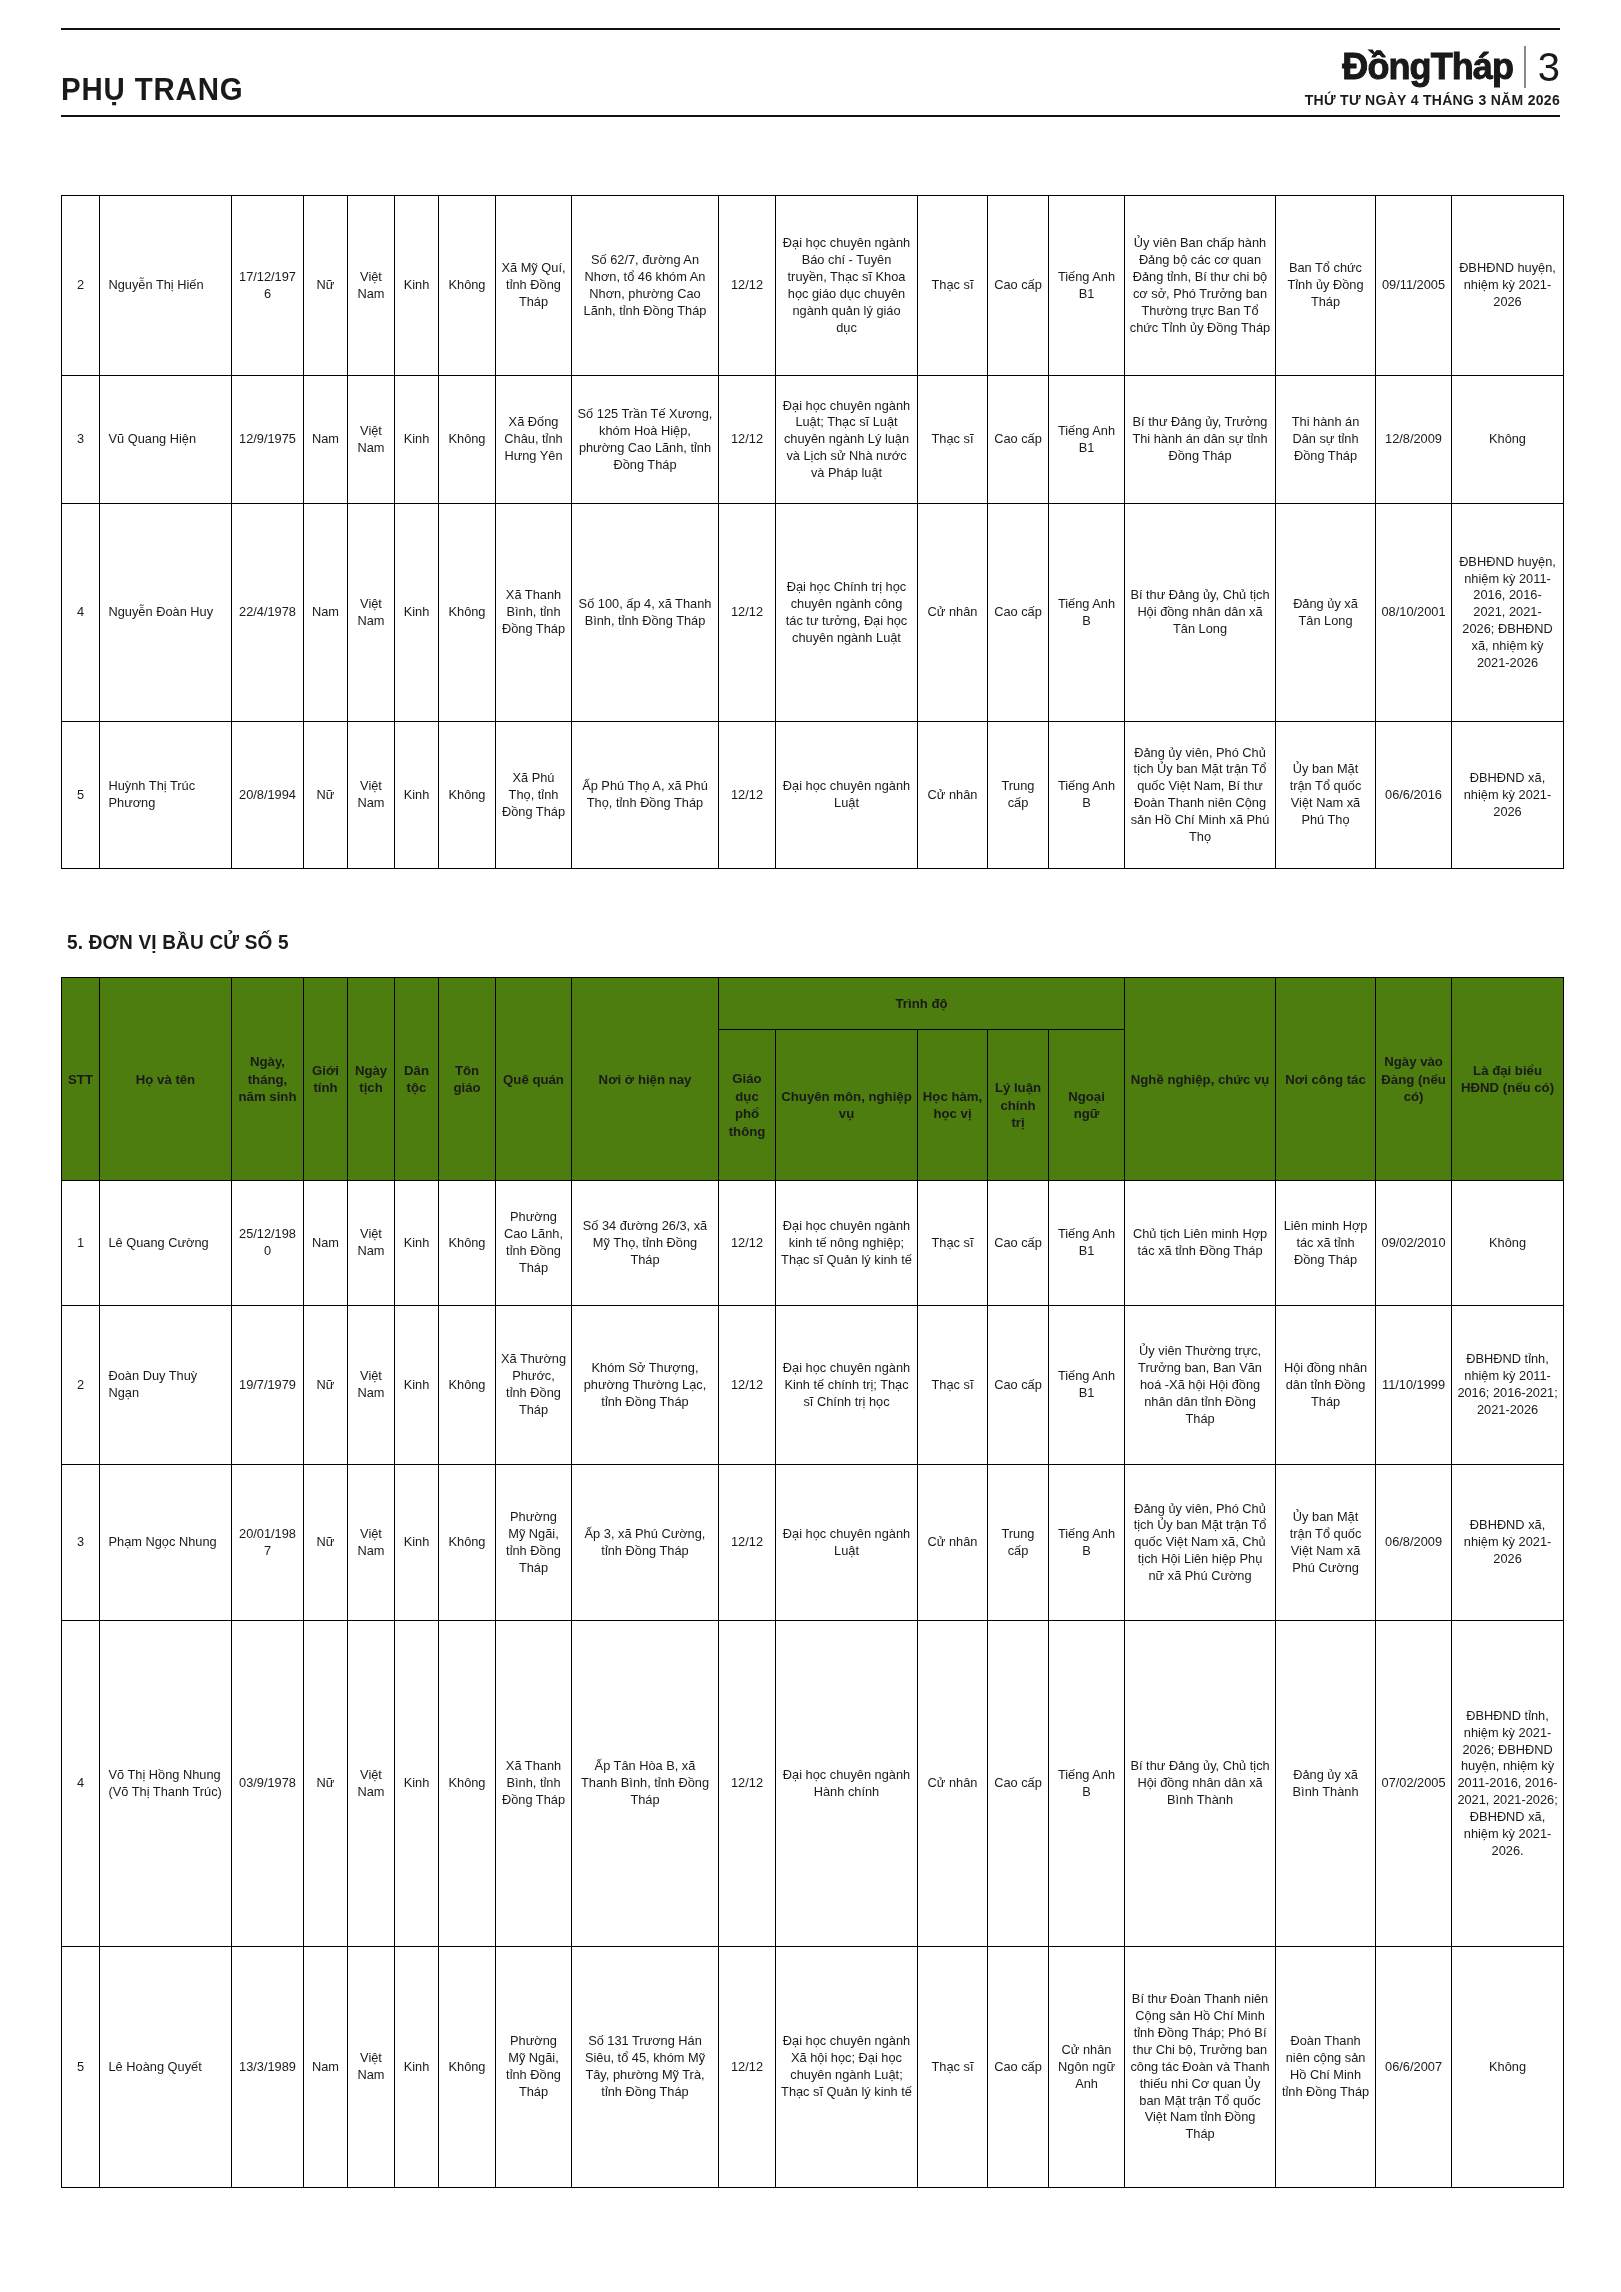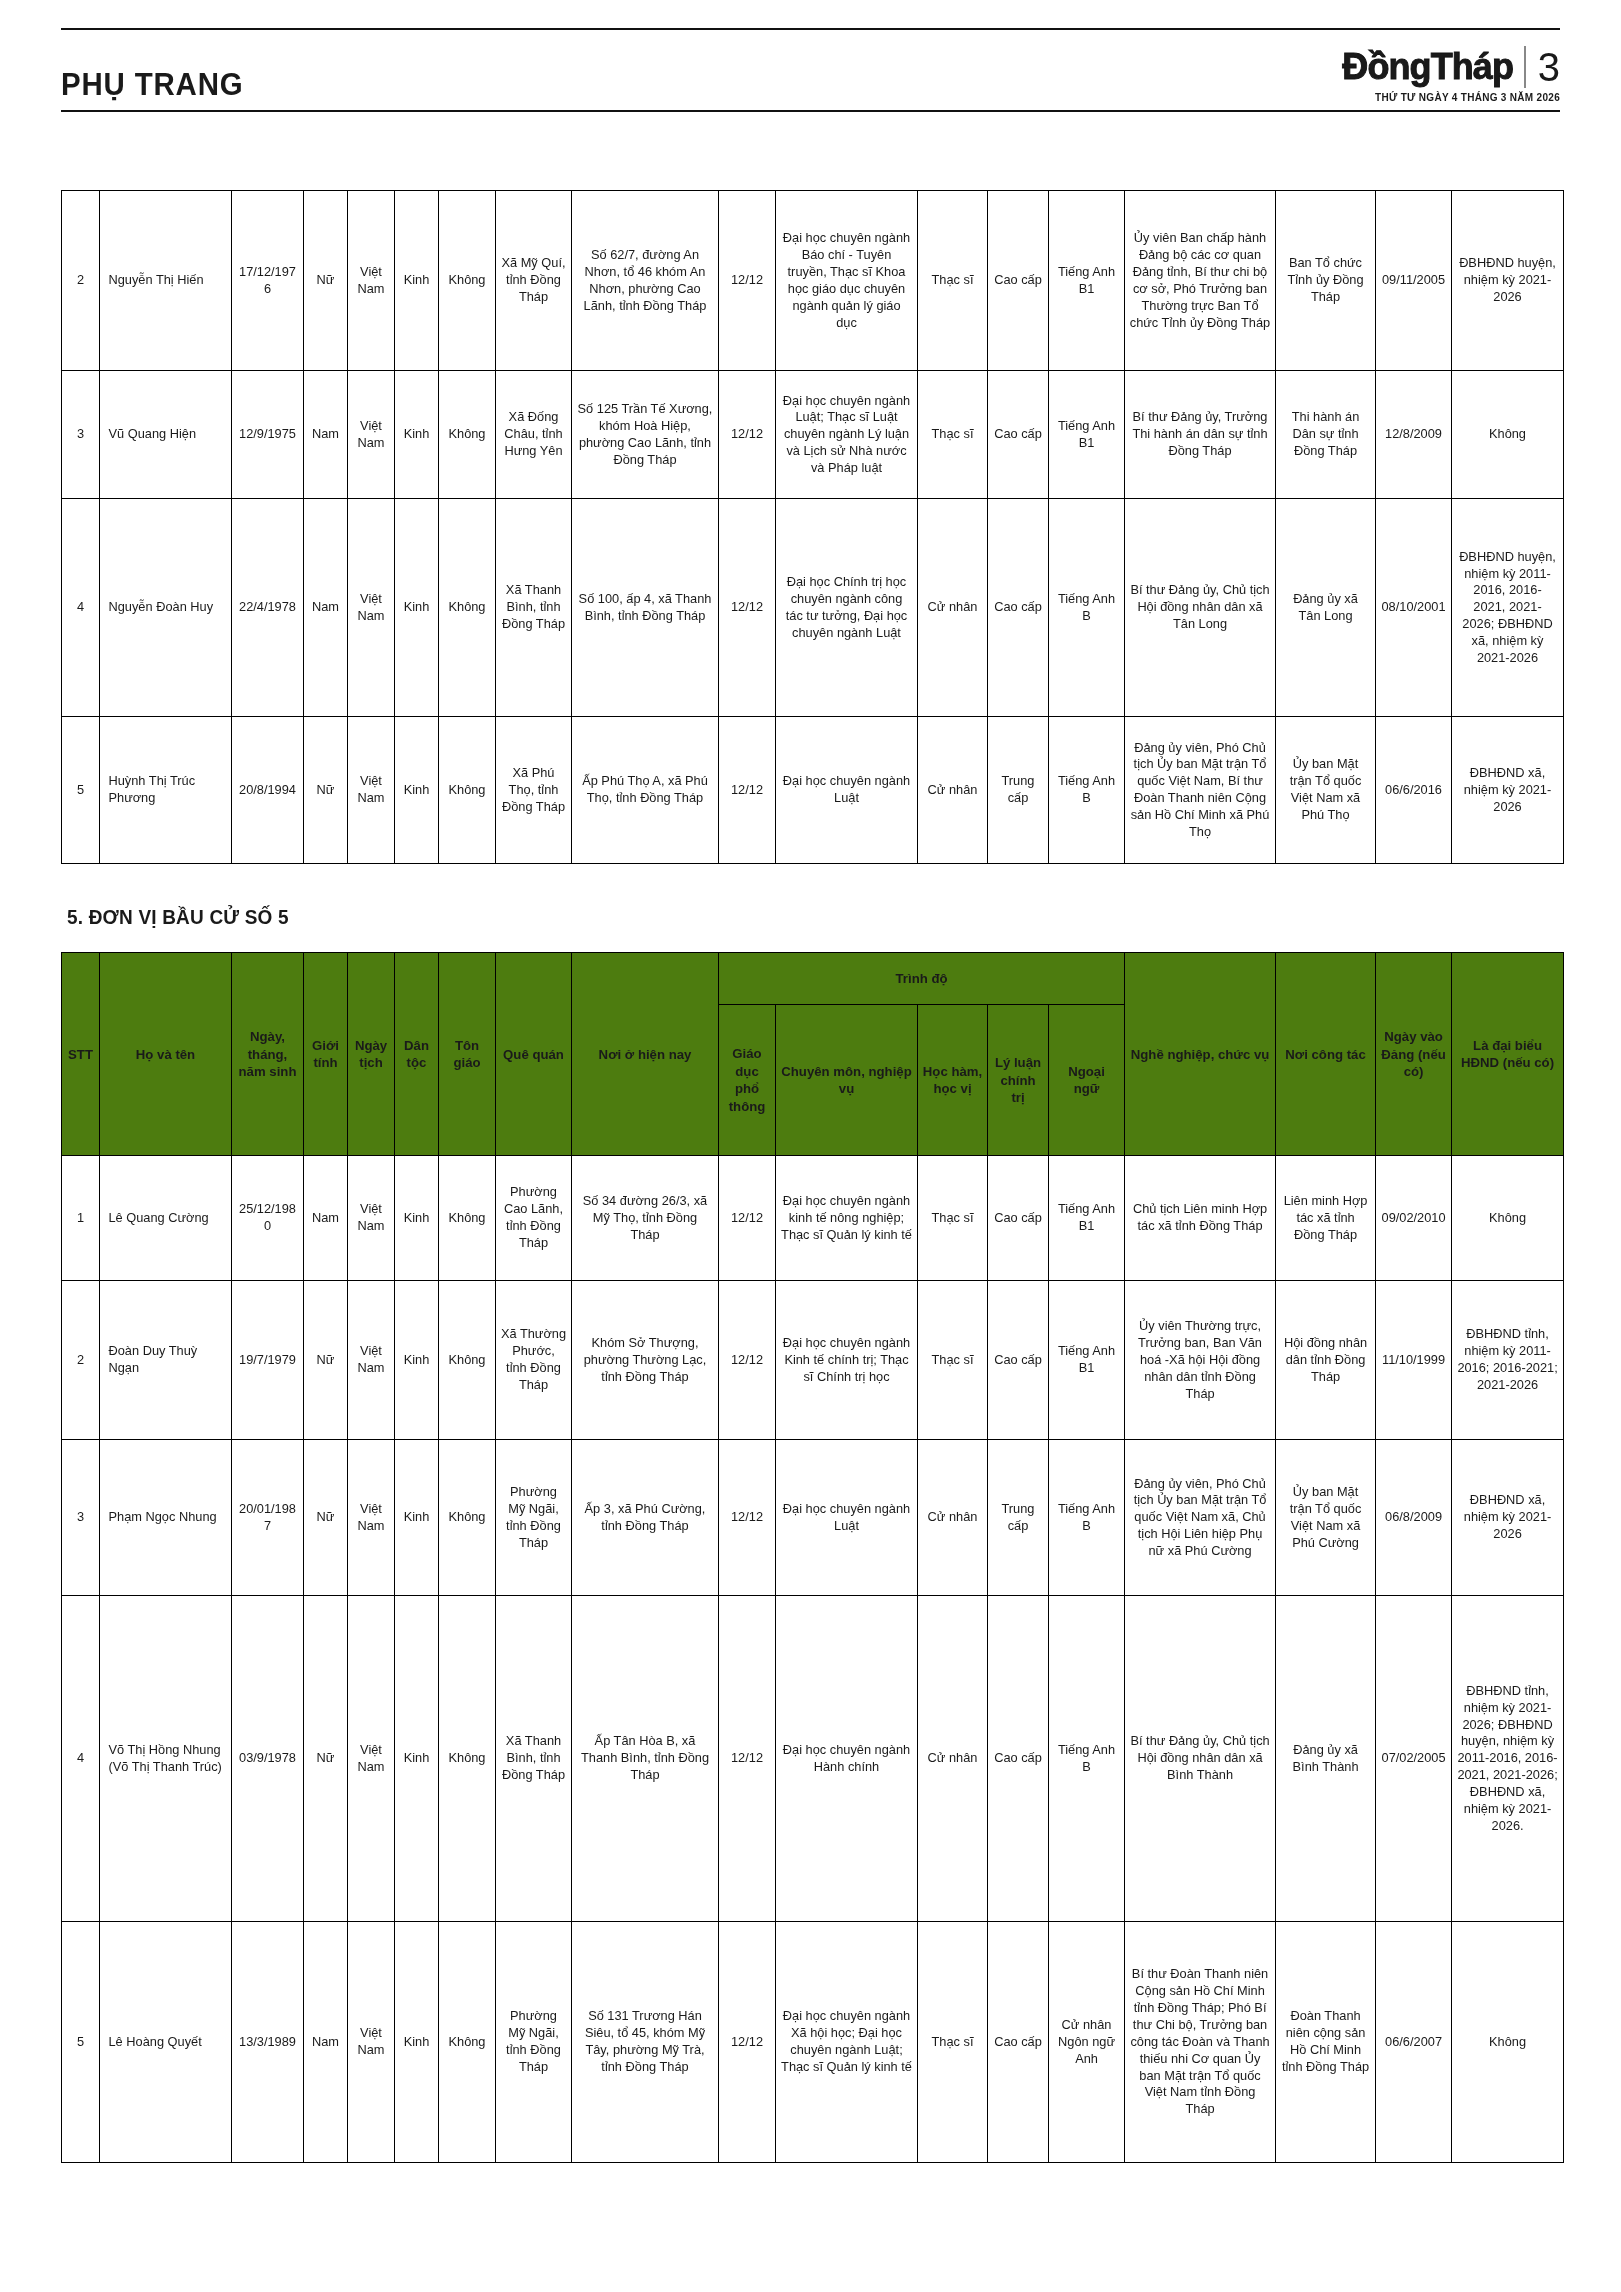--- a/index.html
+++ b/index.html
@@ -31,21 +31,21 @@
   .brand-block { text-align: right; }
   .brand-line { display: flex; align-items: center; justify-content: flex-end; gap: 11.4px; }
   .brand {
     font-size: 36px;
     font-weight: 700;
     letter-spacing: -0.9px;
     -webkit-text-stroke: 0.9px #111;
   }
   .brand-divider { width: 1.9px; height: 42px; background: #888; }
   .page-num { font-size: 40px; font-weight: 400; }
-  .date-line { font-size: 10px; font-weight: 700; margin-top: 1.9px; letter-spacing: 0.3px; }
+  .date-line { font-size: 14px; font-weight: 700; margin-top: 1.9px; letter-spacing: 0.3px; }
 
   table.grid {
     border-collapse: collapse;
     table-layout: fixed;
     width: 1500px;
     margin: 0 61px;
     border: 1.9px solid #000;
   }
   table.grid#table1 { margin-top: 78px; }
   table.grid td, table.grid th {
@@ -77,21 +77,21 @@
   col.w-edu       { width: 57px; }
   col.w-spec      { width: 142px; }
   col.w-degree    { width: 70px; }
   col.w-politics  { width: 61px; }
   col.w-lang      { width: 76px; }
   col.w-occ       { width: 151px; }
   col.w-work      { width: 100px; }
   col.w-party     { width: 76px; }
   col.w-deleg     { width: 112px; }
 
-  .unit-block { margin: 42px 61px 23px 61px; }
+  .unit-block { margin: 62px 61px 23px 61px; }
   .unit-title {
     font-size: 20px;
     font-weight: 700;
     letter-spacing: 0.2px;
     margin: 0 0 9.5px 5.7px;
     transform: scaleX(0.95);
     transform-origin: left bottom;
   }
   .unit-bullets { font-family: "Liberation Serif", "DejaVu Serif", serif; font-size: 17.5px; margin-left: 5.7px; }
   .unit-bullets .bullet-line { margin: 6.6px 0; }

